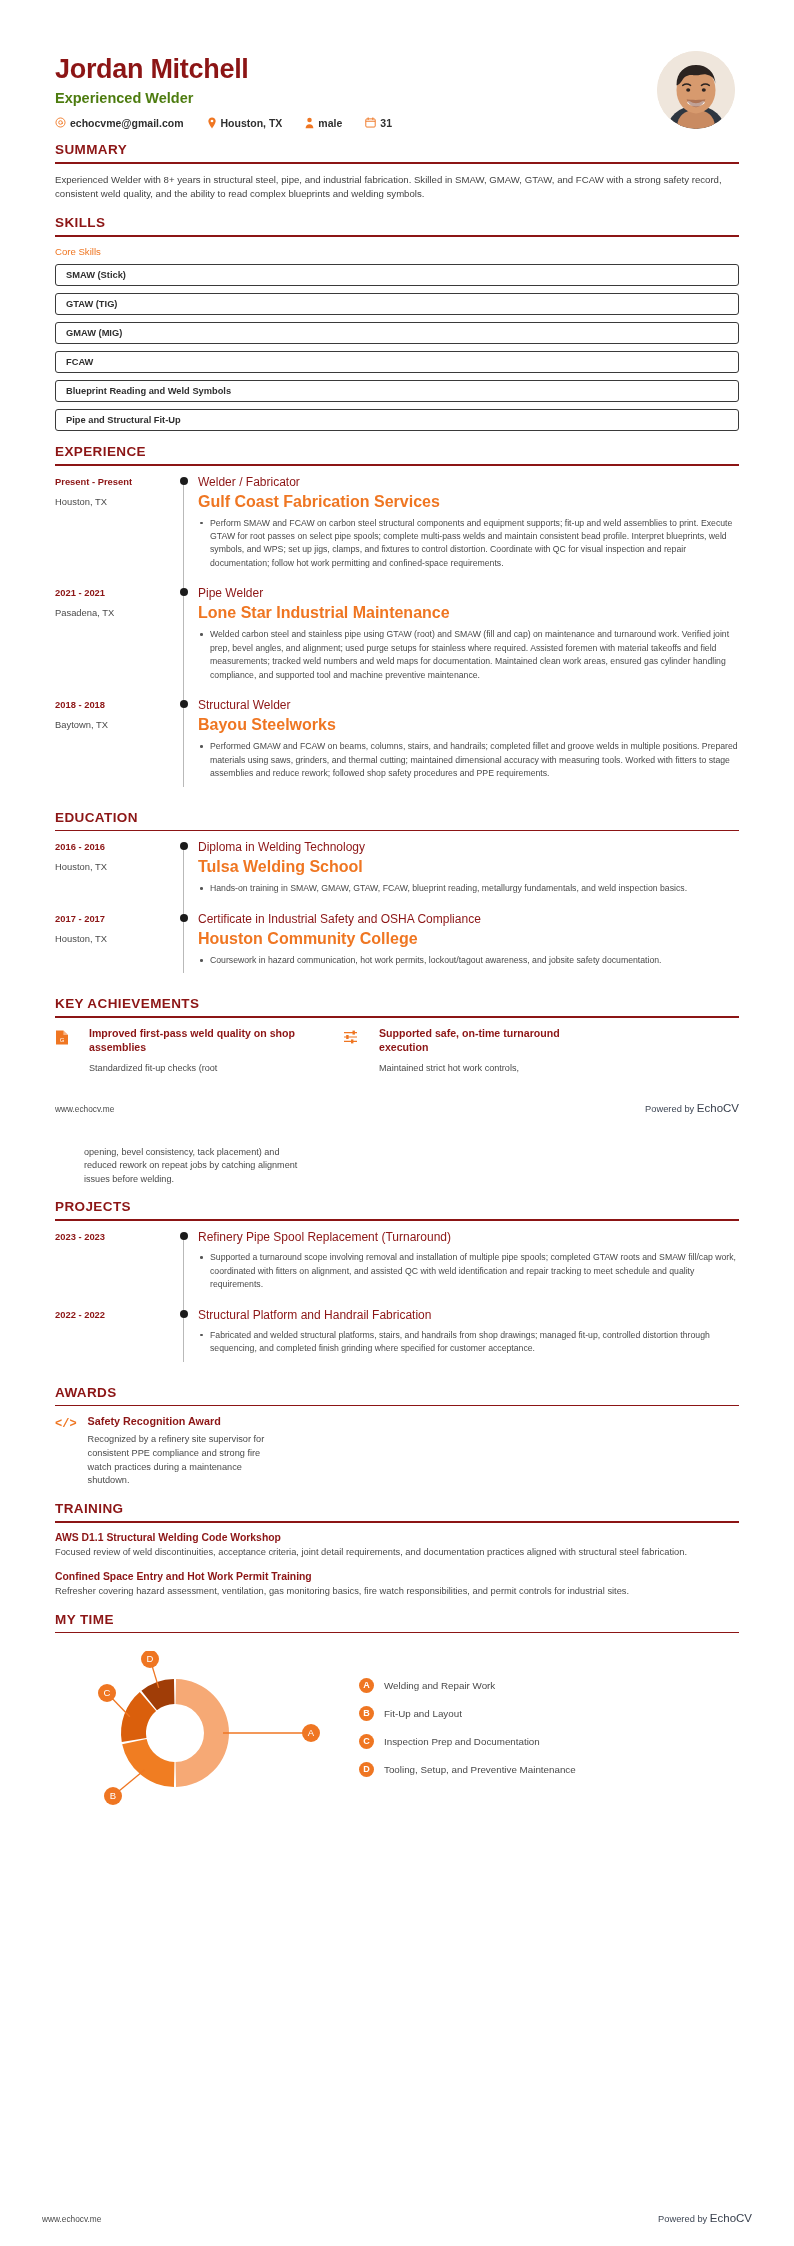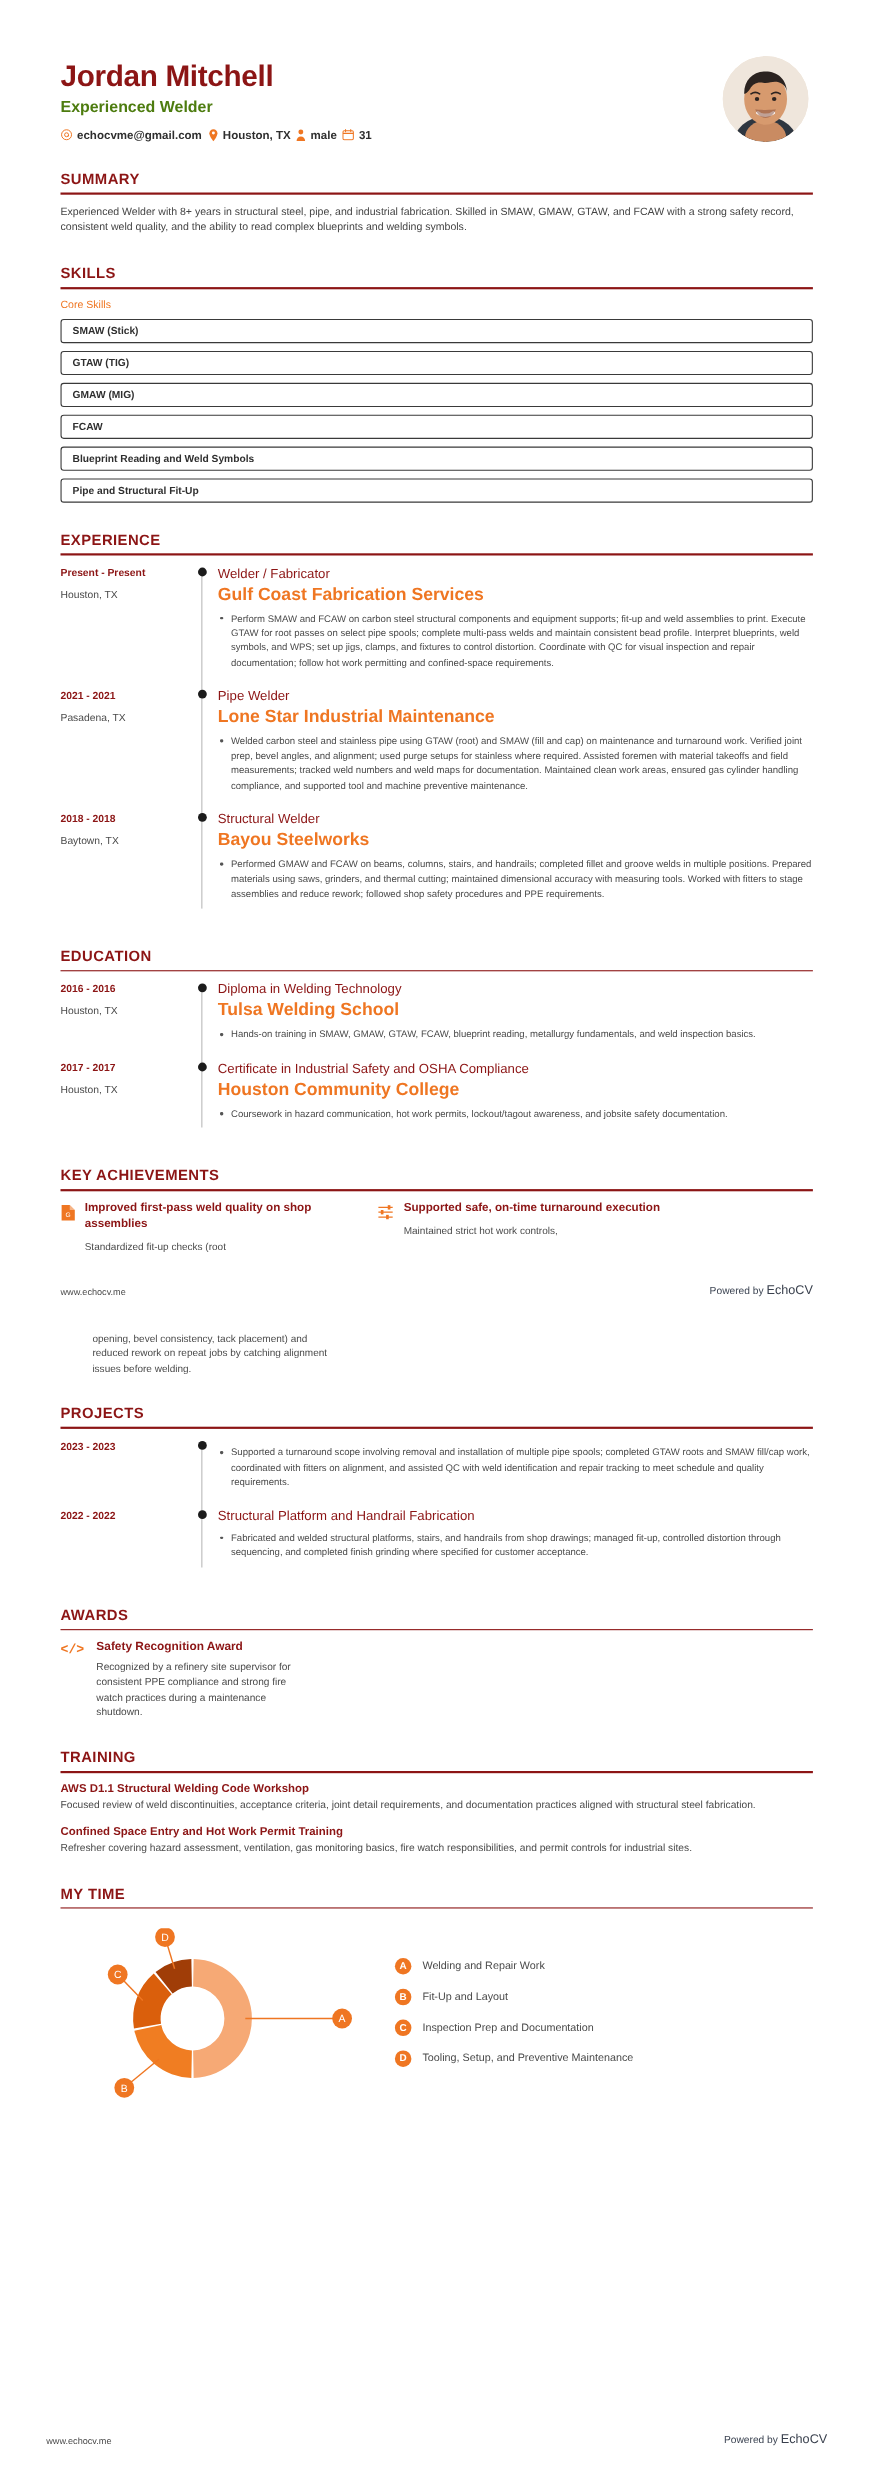--- a/index.html
+++ b/index.html
@@ -34,42 +34,42 @@
   }
   .job-title {
     font-size: 14.5px;
     font-weight: bold;
     color: #4d7c0f;
     margin-top: 5px;
   }
   .contact-row {
     display: flex;
     align-items: center;
-    gap: 5px;
+    gap: 23px;
     margin-top: 11px;
     font-size: 10.5px;
     font-weight: bold;
     color: #2f2f2f;
   }
   .contact-item { display: flex; align-items: center; gap: 4px; }
   .contact-item svg { display: block; }
 
   .avatar {
     width: 78px; height: 78px;
     border-radius: 50%;
     overflow: hidden;
     flex: 0 0 auto;
     position: relative;
     background: #efe4d8;
     margin-right: 4px;
   }
   .avatar svg { display:block; width: 100%; height: 100%; }
 
   
-  .section { padding: 0 42px; margin-top: 26px; }
+  .section { padding: 0 42px; margin-top: 13px; }
   .sec-title {
     font-size: 13.5px;
     font-weight: bold;
     color: #8c1515;
     letter-spacing: 0.4px;
     padding-bottom: 5px;
   }
   .sec-rule {
     height: 1.6px;
     background: #8c1515;
@@ -169,21 +169,21 @@
     content: "";
     position: absolute;
     left: 2px; top: 5px;
     width: 2.6px; height: 2.6px;
     border-radius: 50%;
     background: #555;
   }
 
   
   .ach-grid { display: flex; gap: 30px; }
-  .ach { display: flex; gap: 8px; width: 258px; }
+  .ach { display: flex; gap: 20px; width: 258px; }
   .ach-icon { flex: 0 0 auto; padding-top: 2px; }
   .ach-title {
     font-size: 10.6px;
     font-weight: bold;
     color: #8c1515;
     line-height: 1.32;
   }
   .ach-desc {
     font-size: 9.1px;
     color: #4a4a4a;
@@ -522,20 +522,21 @@
     <div class="sec-rule"></div>
 
     <div class="entry">
       <div class="entry-left">
         <div class="entry-date">2023 - 2023</div>
       </div>
       <div class="entry-rail">
           <span class="entry-dot"></span>
         </div>
       <div class="entry-body">
+        <div class="entry-role">Refinery Pipe Spool Replacement (Turnaround)</div>
         <ul class="bullets">
           <li>Supported a turnaround scope involving removal and installation of multiple pipe spools; completed GTAW roots and SMAW fill/cap work, coordinated with fitters on alignment, and assisted QC with weld identification and repair tracking to meet schedule and quality requirements.</li>
         </ul>
       </div>
     </div>
 
     <div class="entry">
       <div class="entry-left">
         <div class="entry-date">2022 - 2022</div>
       </div>

